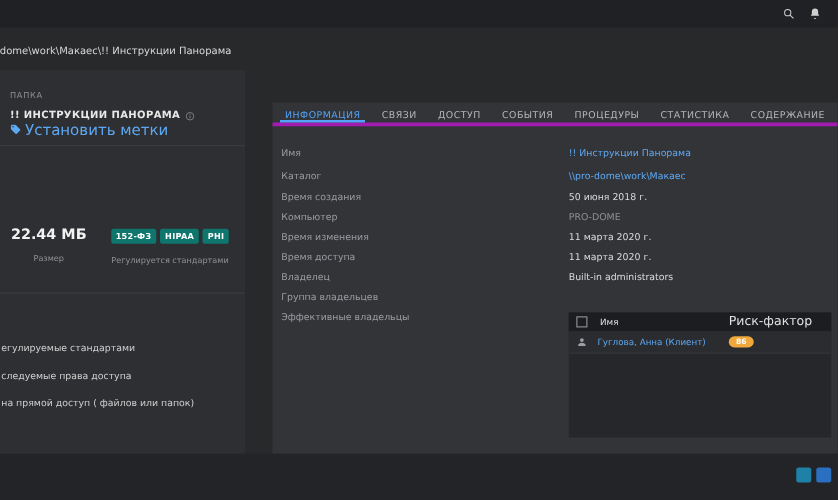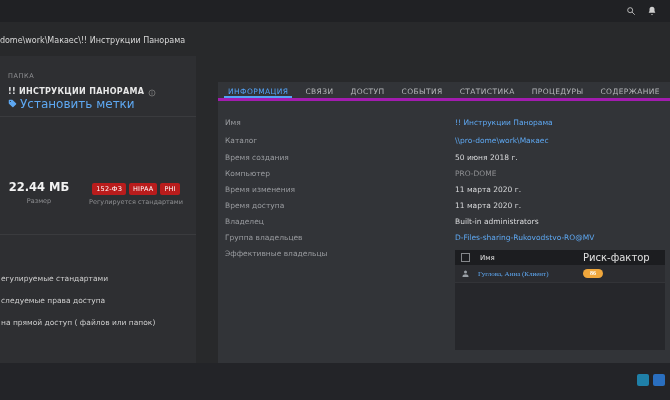--- a/index.html
+++ b/index.html
@@ -22,24 +22,24 @@
   .sidebar{position:absolute;left:0;top:56px;width:196px;height:307px;background:#2e2f32;}
   .side-kicker{position:absolute;top:16px;left:8px;font-size:6.5px;color:#8f9093;letter-spacing:.6px;}
   .side-title-row{position:absolute;top:26px;left:8px;display:flex;align-items:center;gap:4px;}
   .side-title{font-size:8px;font-weight:bold;color:#e8e8e8;letter-spacing:.3px;white-space:nowrap;}
   .set-labels{position:absolute;top:41px;left:8px;display:flex;align-items:center;gap:3px;
     font-size:12px;color:#5ea8f2;cursor:pointer;white-space:nowrap;}
   .divider{position:absolute;left:0;width:196px;height:1px;background:#3a3b3e;}
   .d1{top:60px}.d2{top:178px}
   .stat-size{position:absolute;top:124px;left:6px;width:66px;text-align:center;}
   .stat-value{font-size:11.5px;font-weight:bold;color:#f2f2f2;white-space:nowrap;}
-  .stat-caption{font-size:6.5px;color:#8f9093;margin-top:3px;}
+  .stat-caption{font-size:6.5px;color:#8f9093;margin-top:9px;}
   .stat-badges{position:absolute;top:127px;left:82px;width:108px;text-align:center;}
   .badge-row{display:flex;gap:3px;justify-content:center;}
-  .badge{background:#b91c1c;color:#fff;font-size:6.5px;font-weight:normal;
+  .badge{background:#0f766e;color:#fff;font-size:6.5px;font-weight:bold;
     padding:2px 4px;border-radius:2px;letter-spacing:.2px;cursor:pointer;white-space:nowrap;}
   .side-item{position:absolute;left:1px;width:200px;font-size:7.5px;color:#cfcfcf;
     white-space:nowrap;cursor:pointer;}
   .si0{top:218px}.si1{top:240px}.si2{top:262px}
 
   
   .panel{position:absolute;left:218px;top:82px;width:452px;height:281px;background:#323438;}
   .tabs{position:absolute;top:0;left:0;right:0;height:19px;display:flex;
     justify-content:space-between;align-items:stretch;padding:0 6px;
     border-bottom:3px solid #a21caf;box-sizing:border-box;}
@@ -56,21 +56,21 @@
   .info-value.dim{color:#8f9093;}
 
   
   .owners-table{position:absolute;left:237px;top:168px;width:210px;height:100px;background:#26272b;}
   .ot-header{position:absolute;top:0;left:0;right:0;height:15px;background:#1c1d20;
     display:flex;align-items:center;}
   .ot-check{width:7px;height:7px;border:1px solid #85878b;margin-left:6px;cursor:pointer;}
   .ot-name-h{margin-left:10px;font-size:7px;color:#e0e0e0;cursor:pointer;}
   .ot-risk-h{position:absolute;left:128px;font-size:10px;color:#e0e0e0;cursor:pointer;}
   .ot-row{position:absolute;top:15px;left:0;right:0;height:17px;background:#2b2c30;
-    border-bottom:1px solid #333438;display:flex;align-items:center;cursor:pointer;font-family:Liberation Serif, serif;}
+    border-bottom:1px solid #333438;display:flex;align-items:center;cursor:pointer;}
   .ot-person{margin-left:6px;display:flex;align-items:center;}
   .ot-name{margin-left:8px;font-size:7px;color:#5ea8f2;cursor:pointer;white-space:nowrap;}
   .risk-pill{position:absolute;left:128px;top:4px;width:20px;height:9px;background:#f0a73c;
     border-radius:5px;color:#fff;font-size:6px;line-height:9px;text-align:center;font-weight:bold;}
 
   
   .bottom-strip{position:absolute;left:0;top:363px;width:670px;height:37px;background:#232428;}
   .corner-squares{position:absolute;top:374px;left:637px;display:flex;gap:4px;}
   .csq{width:12px;height:12px;border-radius:2px;cursor:pointer;}
   .csq1{background:#1f80a8;}
@@ -143,22 +143,22 @@
     <div class="side-item si2">на прямой доступ ( файлов или папок)</div>
   </aside>
 
   <main class="panel">
 
     <nav class="tabs">
       <div class="tab active">ИНФОРМАЦИЯ</div>
       <div class="tab">СВЯЗИ</div>
       <div class="tab">ДОСТУП</div>
       <div class="tab">СОБЫТИЯ</div>
+      <div class="tab">ПРОЦЕДУРЫ</div>
       <div class="tab">СТАТИСТИКА</div>
-      <div class="tab">ПРОЦЕДУРЫ</div>
       <div class="tab">СОДЕРЖАНИЕ</div>
     </nav>
 
     <div>
       <div class="info-row r0">
         <span class="info-label">Имя</span>
         <span class="info-value link">!! Инструкции Панорама</span>
       </div>
       <div class="info-row r1">
         <span class="info-label">Каталог</span>
@@ -179,21 +179,20 @@
       <div class="info-row r5">
         <span class="info-label">Время доступа</span>
         <span class="info-value">11 марта 2020 г.</span>
       </div>
       <div class="info-row r6">
         <span class="info-label">Владелец</span>
         <span class="info-value">Built-in administrators</span>
       </div>
       <div class="info-row r7">
         <span class="info-label">Группа владельцев</span>
-        <span class="info-value link">D-Files-sharing-Rukovodstvo-RO@MV</span>
       </div>
       <div class="info-row r8">
         <span class="info-label">Эффективные владельцы</span>
       </div>
     </div>
 
     <div class="owners-table">
       <div class="ot-header">
         <span class="ot-check"></span>
         <span class="ot-name-h">Имя</span>

